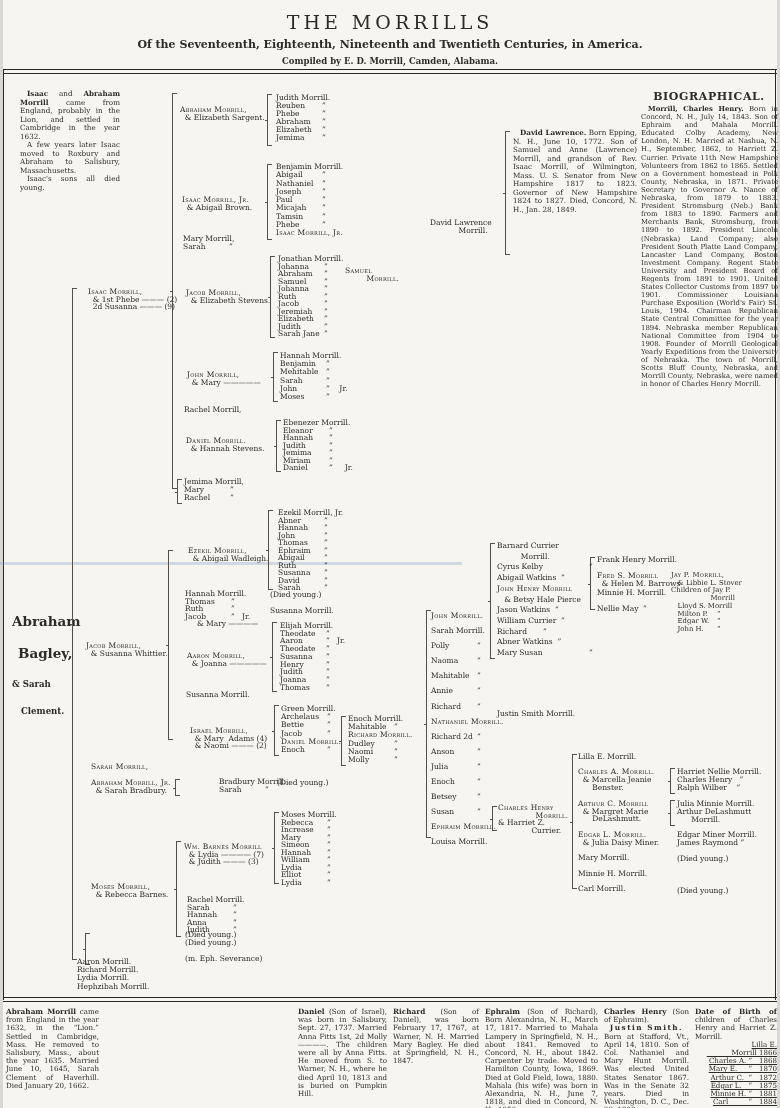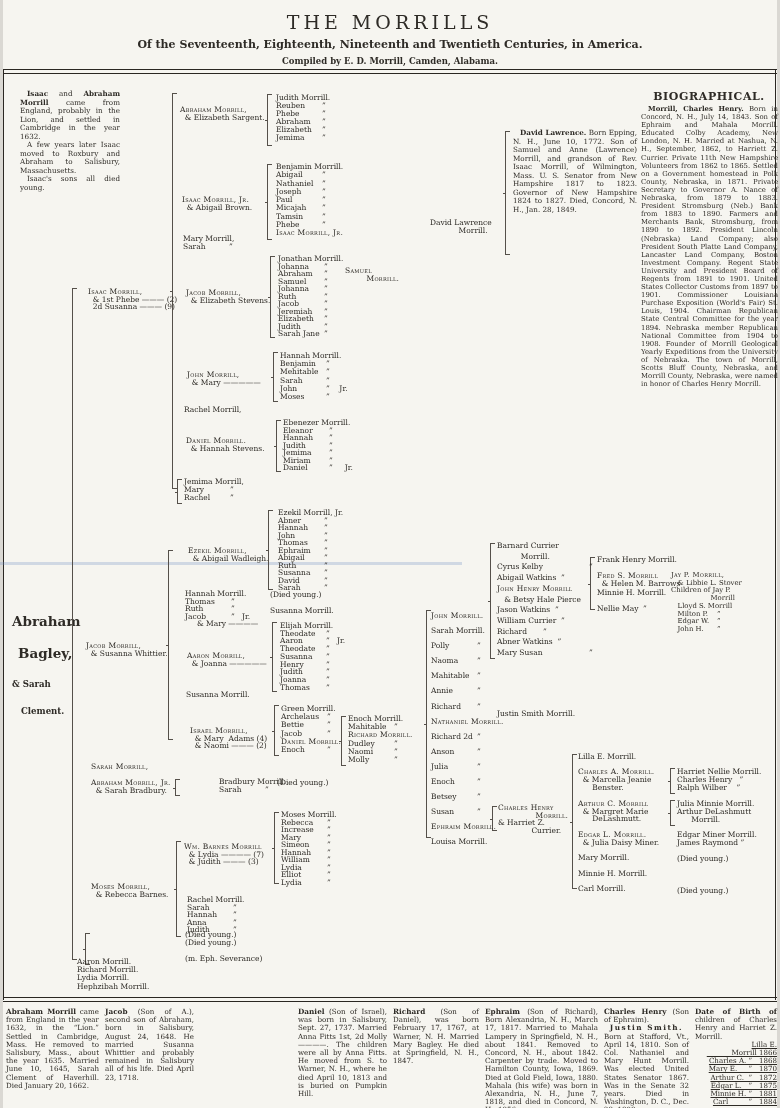--- a/index.html
+++ b/index.html
@@ -197,23 +197,20 @@
   </div>
 
   <div class="bio-title" style="left:640px;top:90px;width:138px;">BIOGRAPHICAL.</div>
   <div class="para" style="left:641px;top:105px;width:137px;font-size:6.9px;line-height:8.1px;">
     <p><b>Morrill, Charles Henry.</b><span> Born in Concord, N. H., July 14, 1843. Son of Ephraim and Mahala Morrill. Educated Colby Academy, New London, N. H. Married at Nashua, N. H., September, 1862, to Harriett Z. Currier. Private 11th New Hampshire Volunteers from 1862 to 1865. Settled on a Government homestead in Polk County, Nebraska, in 1871. Private Secretary to Governor A. Nance of Nebraska, from 1879 to 1883. President Stromsburg (Neb.) Bank from 1883 to 1890. Farmers and Merchants Bank, Stromsburg, from 1890 to 1892. President Lincoln (Nebraska) Land Company; also President South Platte Land Company, Lancaster Land Company, Boston Investment Company. Regent State University and President Board of Regents from 1891 to 1901. United States Collector Customs from 1897 to 1901. Commissioner Louisiana Purchase Exposition (World's Fair) St. Louis, 1904. Chairman Republican State Central Committee for the year 1894. Nebraska member Republican National Committee from 1904 to 1908. Founder of Morrill Geological Yearly Expeditions from the University of Nebraska. The town of Morrill, Scotts Bluff County, Nebraska, and Morrill County, Nebraska, were named in honor of Charles Henry Morrill.</span></p>
   </div>
 
   <div class="bcol" style="left:6px;width:93px;">
     <b>Abraham Morrill</b><span> came from England in the year 1632, in the “Lion.” Settled in Cambridge, Mass. He removed to Salisbury, Mass., about the year 1635. Married June 10, 1645, Sarah Clement of Haverhill. Died January 20, 1662.</span>
   </div>
-  <div class="bcol" style="left:105px;width:89px;">
-    <b>Jacob</b><span> (Son of A.), second son of Abraham, born in Salisbury, August 24, 1648. He married Susanna Whittier and probably remained in Salisbury all of his life. Died April 23, 1718.</span>
-  </div>
   <div class="bcol" style="left:298px;width:89px;">
     <b>Daniel</b><span> (Son of Israel), was born in Salisbury, Sept. 27, 1737. Married Anna Fitts 1st, 2d Molly ————. The children were all by Anna Fitts. He moved from S. to Warner, N. H., where he died April 10, 1813 and is buried on Pumpkin Hill.</span>
   </div>
   <div class="bcol" style="left:393px;width:86px;">
     <b>Richard</b><span> (Son of Daniel), was born February 17, 1767, at Warner, N. H. Married Mary Bagley. He died at Springfield, N. H., 1847.</span>
   </div>
   <div class="bcol" style="left:485px;width:113px;">
     <b>Ephraim</b><span> (Son of Richard), Born Alexandria, N. H., March 17, 1817. Married to Mahala Lampery in Springfield, N. H., about 1841. Removed to Concord, N. H., about 1842. Carpenter by trade. Moved to Hamilton County, Iowa, 1869. Died at Gold Field, Iowa, 1880. Mahala (his wife) was born in Alexandria, N. H., June 7, 1818, and died in Concord, N. H., 1856.</span>
   </div>
   <div class="bcol" style="left:604px;width:85px;">

